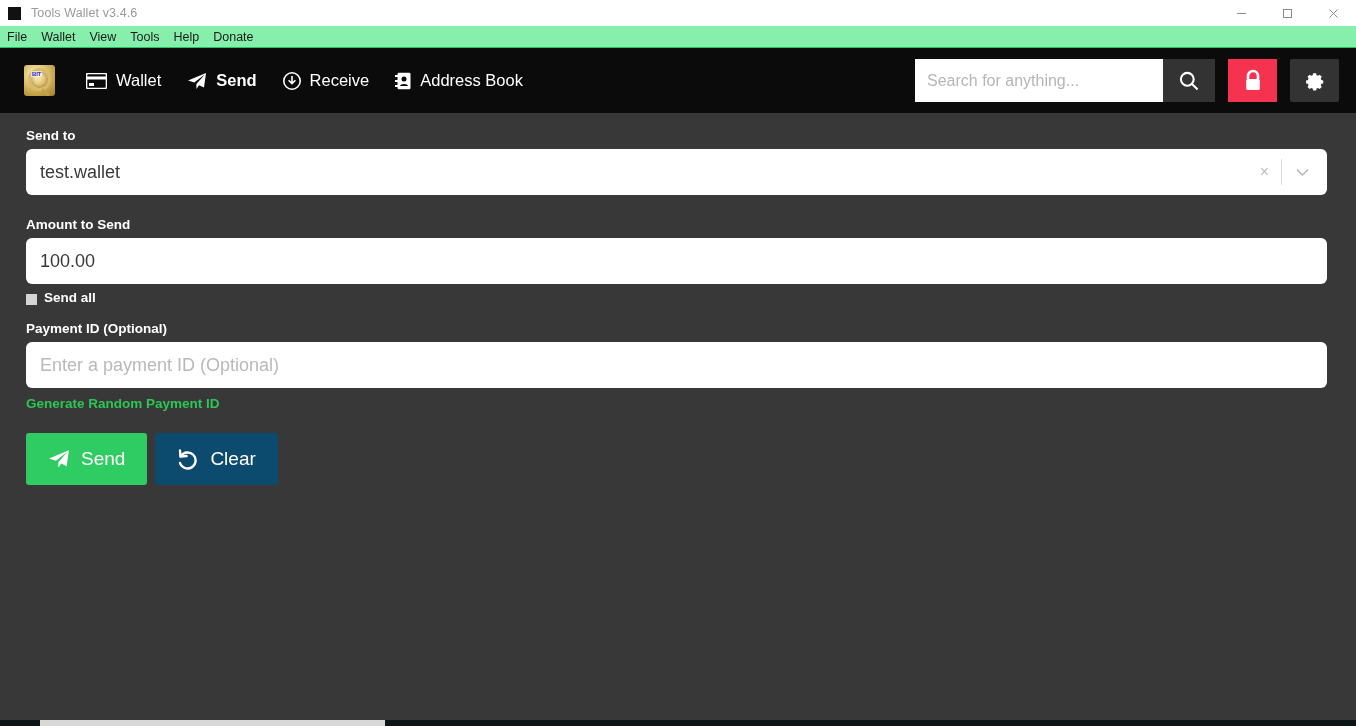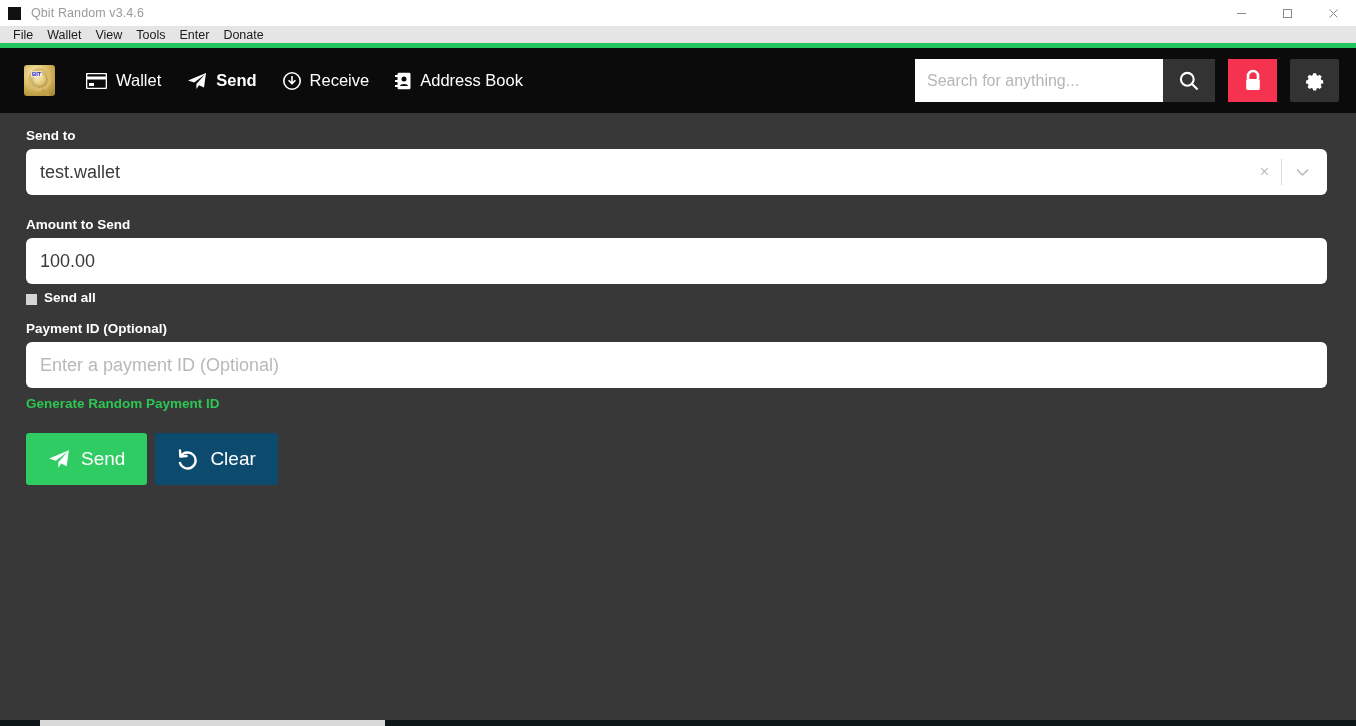--- a/index.html
+++ b/index.html
@@ -39,25 +39,24 @@
   .wc-btn {
     width: 46px; height: 26px;
     display: flex; align-items: center; justify-content: center;
     color: #8a8a8a;
   }
   .wc-btn svg { display: block; }
 
   
   .menubar {
     height: 22px;
-    background: #e5e5e5;
-    display: flex;
-    align-items: center;
-    padding-left: 6px;
-    border-bottom: 5px solid #22c55e;
+    background: #86efac;
+    display: flex;
+    align-items: center;
+    border-bottom: 1px solid #22c55e;
   }
   .menu-item {
     font-size: 12.5px;
     color: #1b1b1b;
     padding: 2px 7px;
     line-height: 16px;
   }
 
   
   .toolbar {
@@ -296,21 +295,21 @@
   }
   .page { position: relative; width: 1356px; height: 726px; }
 </style>
 </head>
 <body>
 
 <div class="page">
 
   <div class="titlebar">
     <div class="titlebar-icon"></div>
-    <div class="titlebar-text">Qbit Random v3.4.6</div>
+    <div class="titlebar-text">Tools Wallet v3.4.6</div>
     <div class="window-controls">
       <div class="wc-btn">
         <svg width="11" height="11" viewBox="0 0 11 11">
             <line x1="1" y1="5.5" x2="10" y2="5.5" stroke="#8a8a8a" stroke-width="1"></line>
           </svg>
       </div>
       <div class="wc-btn">
         <svg width="11" height="11" viewBox="0 0 11 11">
             <rect x="1.5" y="1.5" width="8" height="8" fill="none" stroke="#8a8a8a" stroke-width="1"></rect>
           </svg>
@@ -322,21 +321,21 @@
           </svg>
       </div>
     </div>
   </div>
 
   <div class="menubar">
     <div class="menu-item">File</div>
     <div class="menu-item">Wallet</div>
     <div class="menu-item">View</div>
     <div class="menu-item">Tools</div>
-    <div class="menu-item">Enter</div>
+    <div class="menu-item">Help</div>
     <div class="menu-item">Donate</div>
   </div>
 
   <div class="toolbar">
     <div class="logo">
       <div class="ring"></div>
       <div class="tail"></div>
       <div class="bit">BIT</div>
     </div>
 

